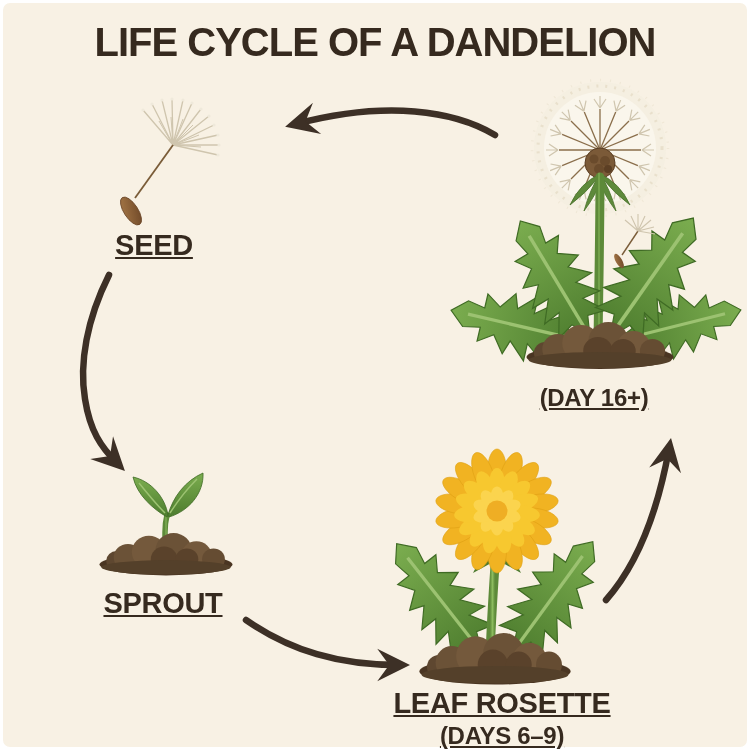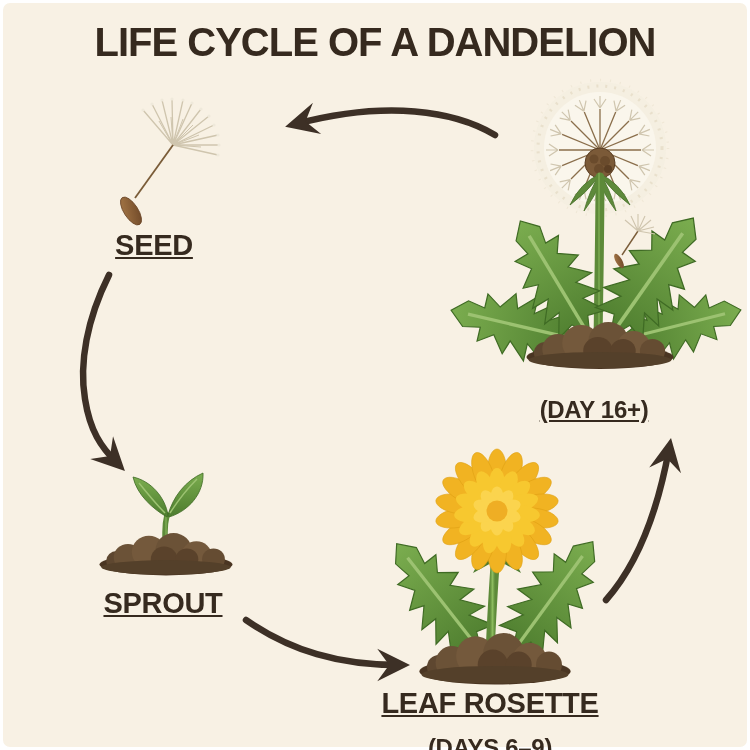--- a/index.html
+++ b/index.html
@@ -14,24 +14,24 @@
   .page-title{position:absolute;left:0;top:17px;width:100%;text-align:center;
     font-size:40px;font-weight:bold;letter-spacing:-1px;color:var(--text);}
   .arrows{position:absolute;left:0;top:0;width:750px;height:750px;pointer-events:none;}
   .art{position:absolute;}
   .art-seed{left:95px;top:85px;width:160px;height:160px;}
   .art-sprout{left:88px;top:452px;width:150px;height:130px;}
   .art-rosette{left:376px;top:442px;width:240px;height:252px;}
   .art-seedhead{left:445px;top:72px;width:300px;height:300px;}
   .stage-label{position:absolute;text-align:center;color:var(--text);text-decoration:underline;}
   .stage-label .l1{font-size:29px;font-weight:bold;letter-spacing:-0.3px;}
-  .stage-label .l2{font-size:24px;font-weight:bold;letter-spacing:-0.3px;margin-top:14px;}
+  .stage-label .l2{font-size:24px;font-weight:bold;letter-spacing:-0.3px;margin-top:2px;}
   .lab-seed{left:51px;top:226px;width:200px;}
   .lab-sprout{left:60px;top:584px;width:200px;}
-  .lab-rosette{left:367px;top:684px;width:240px;}
+  .lab-rosette{left:379px;top:684px;width:240px;}
   .lab-seedhead{left:471px;top:379px;width:240px;}
 </style>
 </head>
 <body>
 
 <div class="canvas">
 
   <svg width="0" height="0" style="position:absolute" aria-hidden="true">
     <defs>
       <linearGradient id="leafGrad" x1="0" y1="1" x2="0" y2="0">

